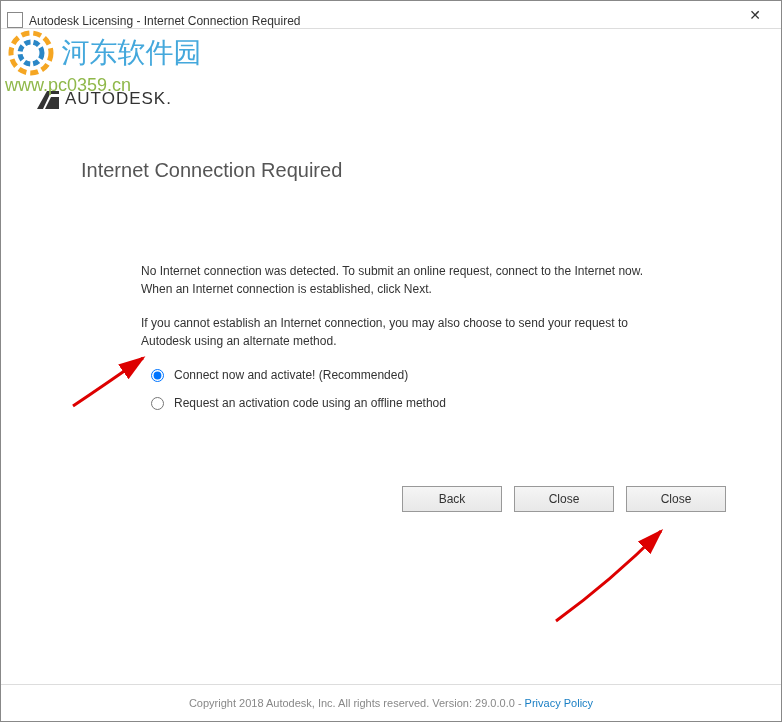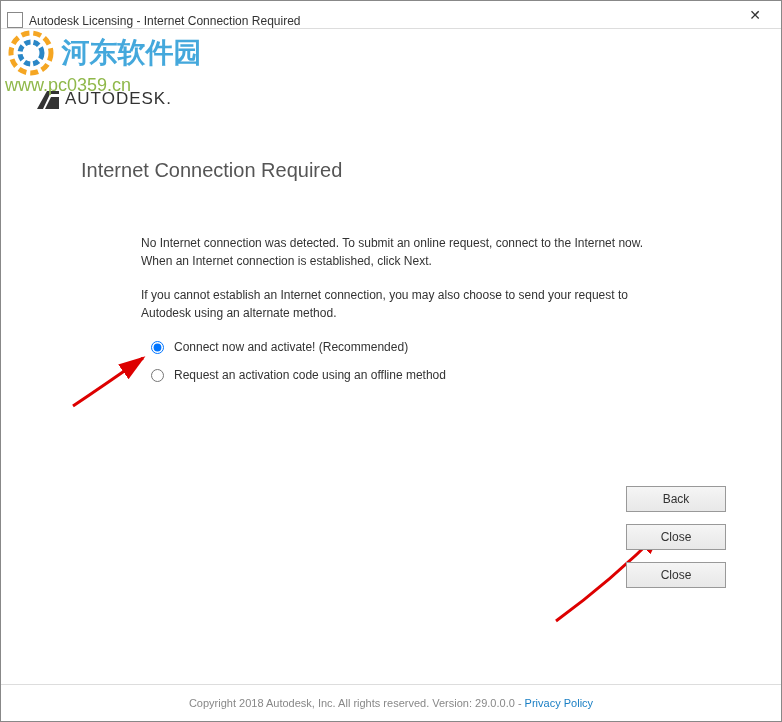--- a/index.html
+++ b/index.html
@@ -47,21 +47,21 @@
       pointer-events: none;
       font-family: Arial, sans-serif;
       z-index: 5;
     }
     .watermark-logo {
       display: inline-block;
       vertical-align: middle;
     }
     .watermark-text1 {
       font-size: 28px;
-      font-weight: bold;
+      font-weight: normal;
       color: #44a8dc;
       display: inline;
       vertical-align: middle;
     }
     .watermark-text2 {
       font-size: 18px;
       color: #8fb84a;
       margin-top: -2px;
     }
     .header {
@@ -82,21 +82,21 @@
       margin-right: 6px;
     }
     .content {
       padding: 50px 80px 0 80px;
       color: #333;
     }
     .page-title {
       font-size: 20px;
       font-weight: normal;
       color: #555;
-      margin-bottom: 52px;
+      margin-bottom: 80px;
     }
     .body-text {
       padding-left: 60px;
       padding-right: 40px;
     }
     .para {
       font-size: 12px;
       color: #333;
       line-height: 1.5;
       margin-bottom: 16px;
@@ -117,21 +117,20 @@
       margin-right: 10px;
       width: 13px;
       height: 13px;
     }
     .button-row {
       position: absolute;
       top: 485px;
       right: 55px;
       display: flex;
       gap: 12px;
-      flex-direction: column;
     }
     .btn {
       width: 100px;
       height: 26px;
       background: linear-gradient(#f5f5f5, #e8e8e8);
       border: 1px solid #999;
       font-size: 12px;
       color: #333;
       cursor: pointer;
       font-family: inherit;

